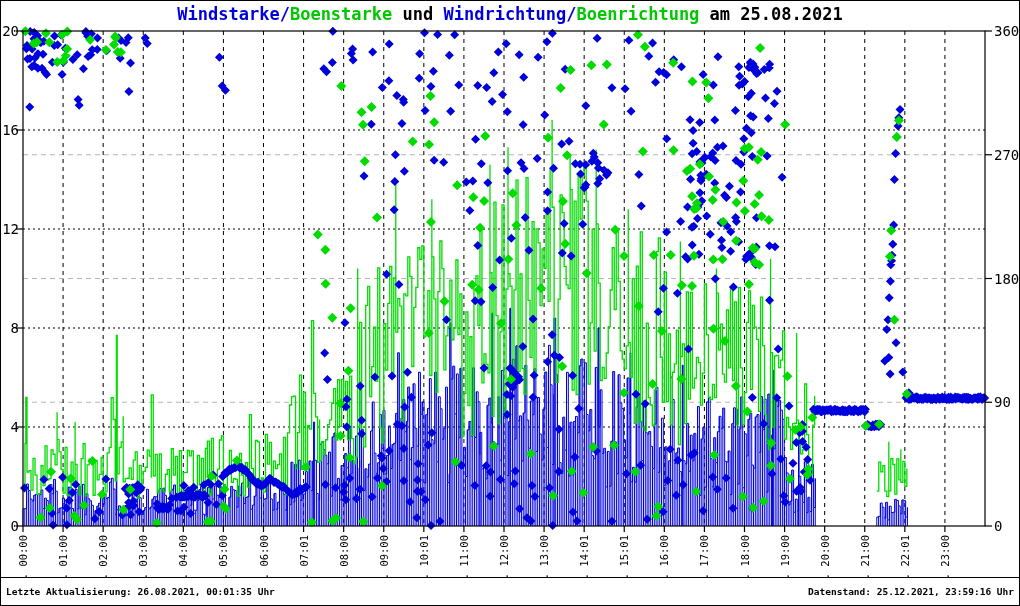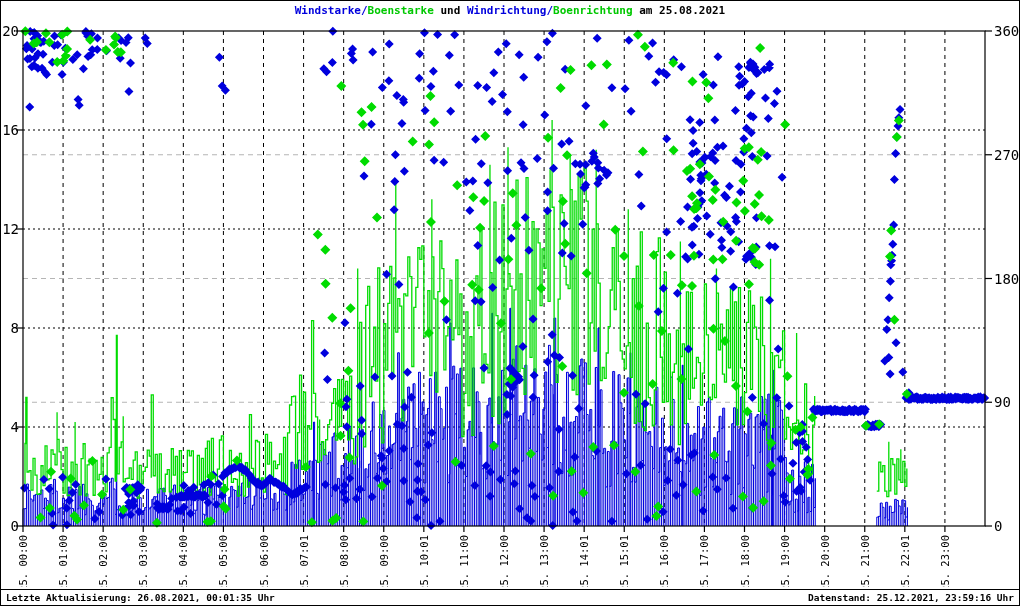--- a/index.html
+++ b/index.html
@@ -1,19 +1,19 @@
 <!DOCTYPE html>
 <html><head>
 <meta charset="utf-8">
 <style>
   html,body{margin:0;padding:0;background:#888;}
   #app{position:relative;width:1020px;height:606px;background:#ffffff;border:1px solid #000;box-sizing:border-box;overflow:hidden;font-family:"DejaVu Sans Mono",monospace;}
-  #title{position:absolute;top:3px;left:0;width:100%;text-align:center;font-size:11px;font-weight:bold;letter-spacing:0px;white-space:pre;}
+  #title{position:absolute;top:3px;left:0;width:100%;text-align:center;font-size:17px;font-weight:bold;letter-spacing:0px;white-space:pre;}
   #chart-svg{position:absolute;top:0;left:0;}
-  #footer{position:absolute;left:0;bottom:0;width:100%;height:16px;border-top:1px solid #000;box-sizing:border-box;display:flex;justify-content:space-between;align-items:center;padding:0 5px;font-size:9.5px;font-weight:bold;color:#000;background:#fff;}
+  #footer{position:absolute;left:0;bottom:0;width:100%;height:28px;border-top:1px solid #000;box-sizing:border-box;display:flex;justify-content:space-between;align-items:center;padding:0 5px;font-size:9.5px;font-weight:bold;color:#000;background:#fff;}
 </style>
 </head>
 <body>
 
 <div id="app">
   <div id="title"><span style="color:#0000dd">Windstarke/</span><span style="color:#00c800">Boenstarke</span><span style="color:#000"> und </span><span style="color:#0000dd">Windrichtung/</span><span style="color:#00c800">Boenrichtung</span><span style="color:#000"> am 25.08.2021</span></div>
 
   <svg id="chart-svg" width="1020" height="586" xmlns="http://www.w3.org/2000/svg">
       <g>
         <line x1="22" y1="401.25" x2="984" y2="401.25" stroke="#b5b5b5" stroke-width="1" stroke-dasharray="5 4"></line>

